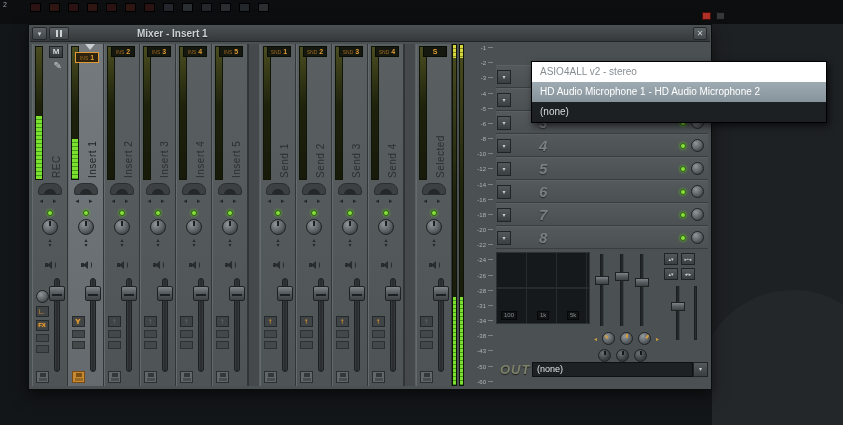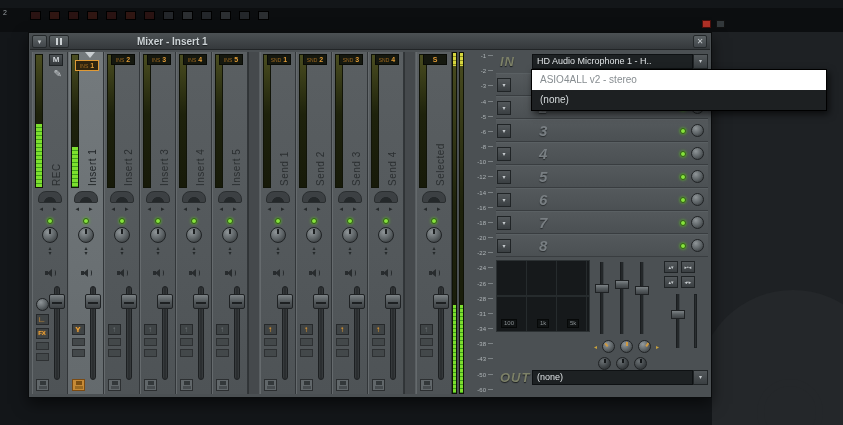--- a/index.html
+++ b/index.html
@@ -1,19 +1,19 @@
 <!DOCTYPE html>
 <html><head>
 <meta charset="utf-8">
 <style>
   * { box-sizing: border-box; margin: 0; padding: 0; font-family: "Liberation Sans", sans-serif; }
   html,body { width:843px; height:425px; overflow:hidden; }
   body { background:#131619; position:relative; }
 
-  .desktop { position:absolute; inset:0;margin-top:8px; }
+  .desktop { position:absolute; inset:0; }
   .topbar { position:absolute; left:0; top:0; width:843px; height:24px; background:#0c0e10; }
   .corner-text { position:absolute; left:3px; top:1px; font-size:7px; color:#9aa0a3; }
   .sq-row { position:absolute; left:30px; top:3px; display:flex; gap:8px; }
   .sq { width:11px; height:9px; border:1px solid #000; }
   .red-dot { position:absolute; left:702px; top:12px; width:9px; height:8px; background:#b13127; border:1px solid #4a0f0c; }
   .dark-dot { position:absolute; left:716px; top:12px; width:9px; height:8px; background:#33383b; border:1px solid #111; }
   .right-zone { position:absolute; left:712px; top:24px; right:0; bottom:0; background:#1e2124; overflow:hidden; }
   .circ1 { position:absolute; right:-45px; bottom:-55px; width:190px; height:190px; border-radius:50%; background:#24272a; }
   .circ2 { position:absolute; right:20px; bottom:-20px; width:66px; height:66px; border-radius:50%; border:7px solid #24272a; }
 
@@ -651,25 +651,20 @@
             <div class="db-label">-26</div>
             <div class="db-label">-28</div>
             <div class="db-label">-31</div>
             <div class="db-label">-34</div>
             <div class="db-label">-38</div>
             <div class="db-label">-43</div>
             <div class="db-label">-50</div>
             <div class="db-label">-60</div>
           </div>
 
-        <div class="in-row">
-          <span class="io-label">IN</span>
-          <div class="dd-field">HD Audio Microphone 1 - H..</div>
-          <div class="dd-arrow">▾</div>
-        </div>
 
         <div class="slot-rows">
             <div class="slot-row">
               <div class="row-arrow">▾</div>
               <div class="row-num">1</div>
               <div class="row-sp"></div>
               <div class="row-led"></div>
               <div class="row-knob"></div>
             </div>
             <div class="slot-row">
@@ -790,15 +785,16 @@
           <span class="io-label">OUT</span>
           <div class="dd-field">(none)</div>
           <div class="dd-arrow">▾</div>
         </div>
       </div>
     </div>
   </div>
 
   <div class="popup">
       <div class="menu-item category">ASIO4ALL v2 - stereo</div>
+      <div class="menu-item selected">HD Audio Microphone 1 - HD Audio Microphone 2</div>
       <div class="menu-item item">(none)</div>
     </div>
 </div>
 
 </body></html>

